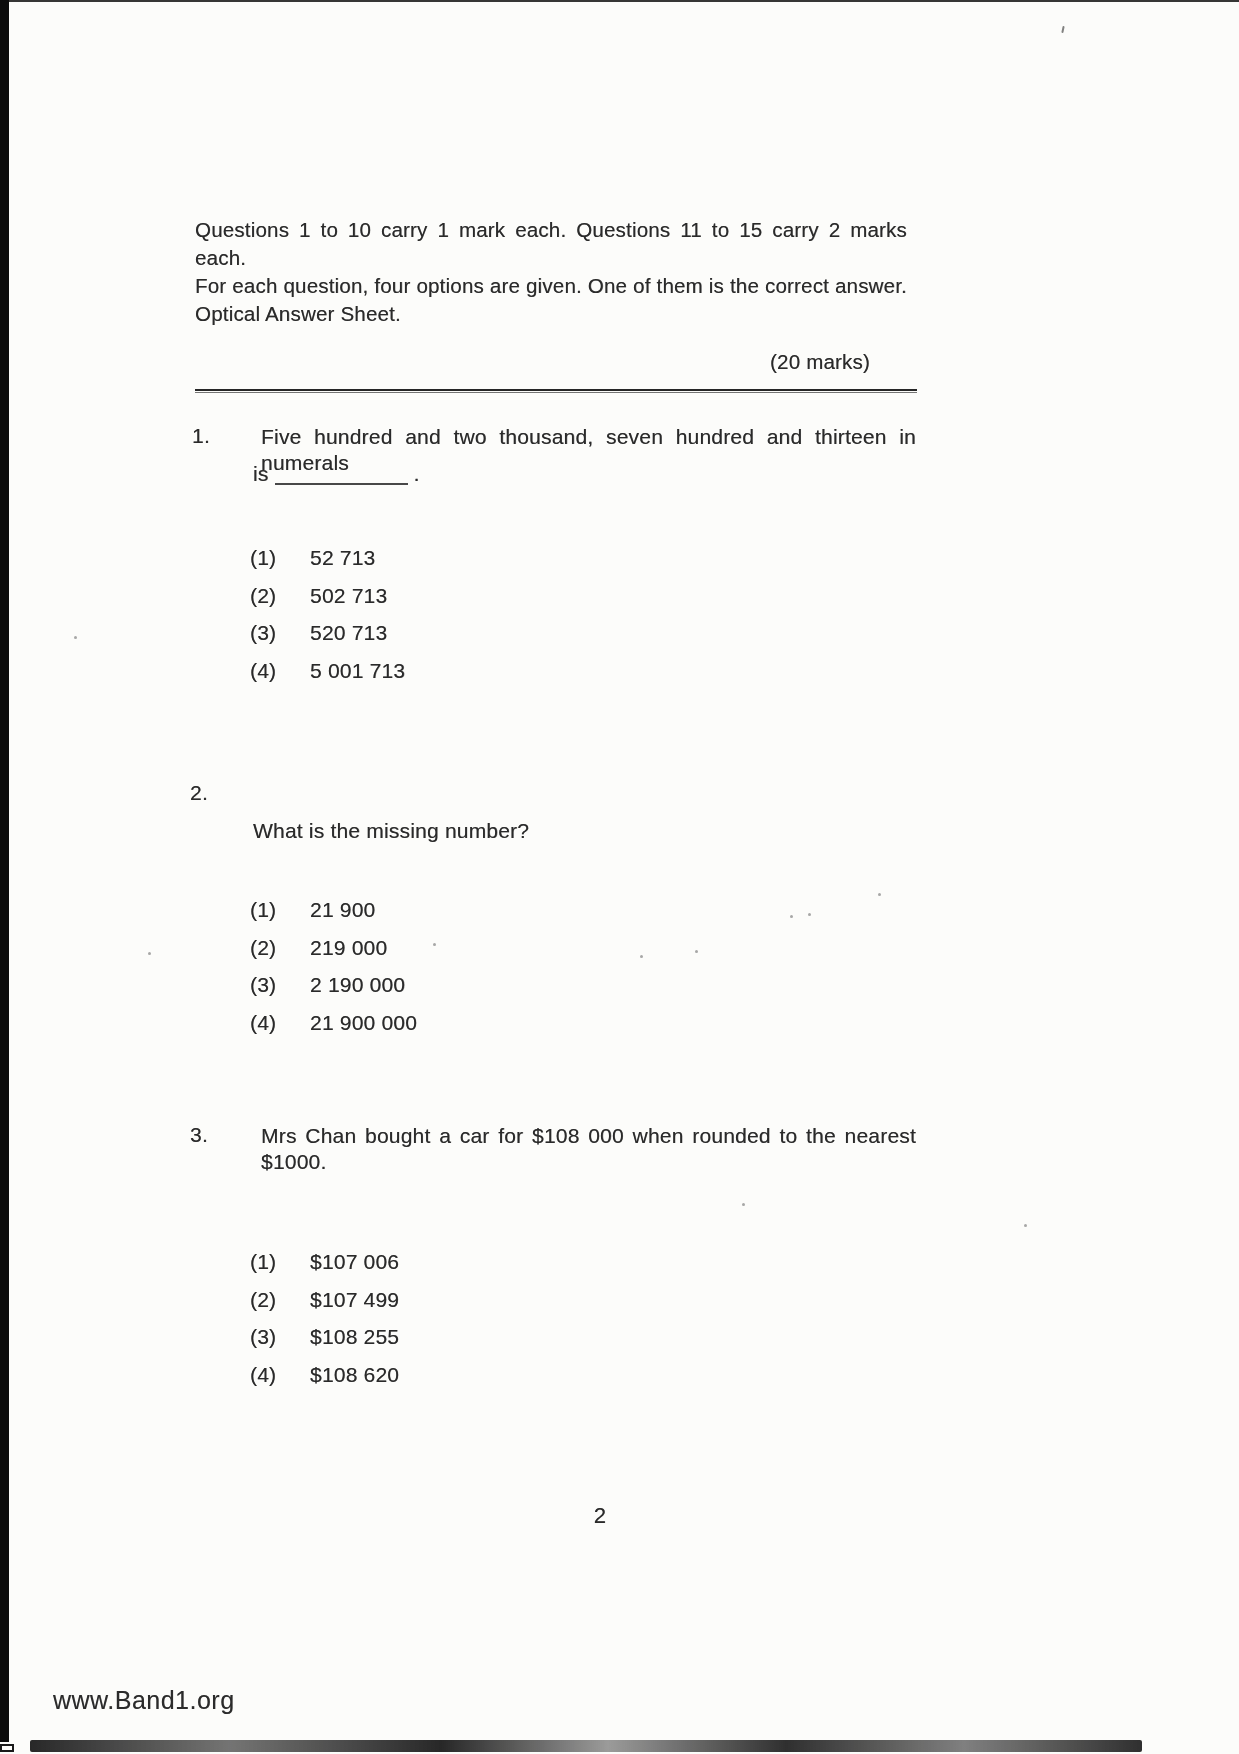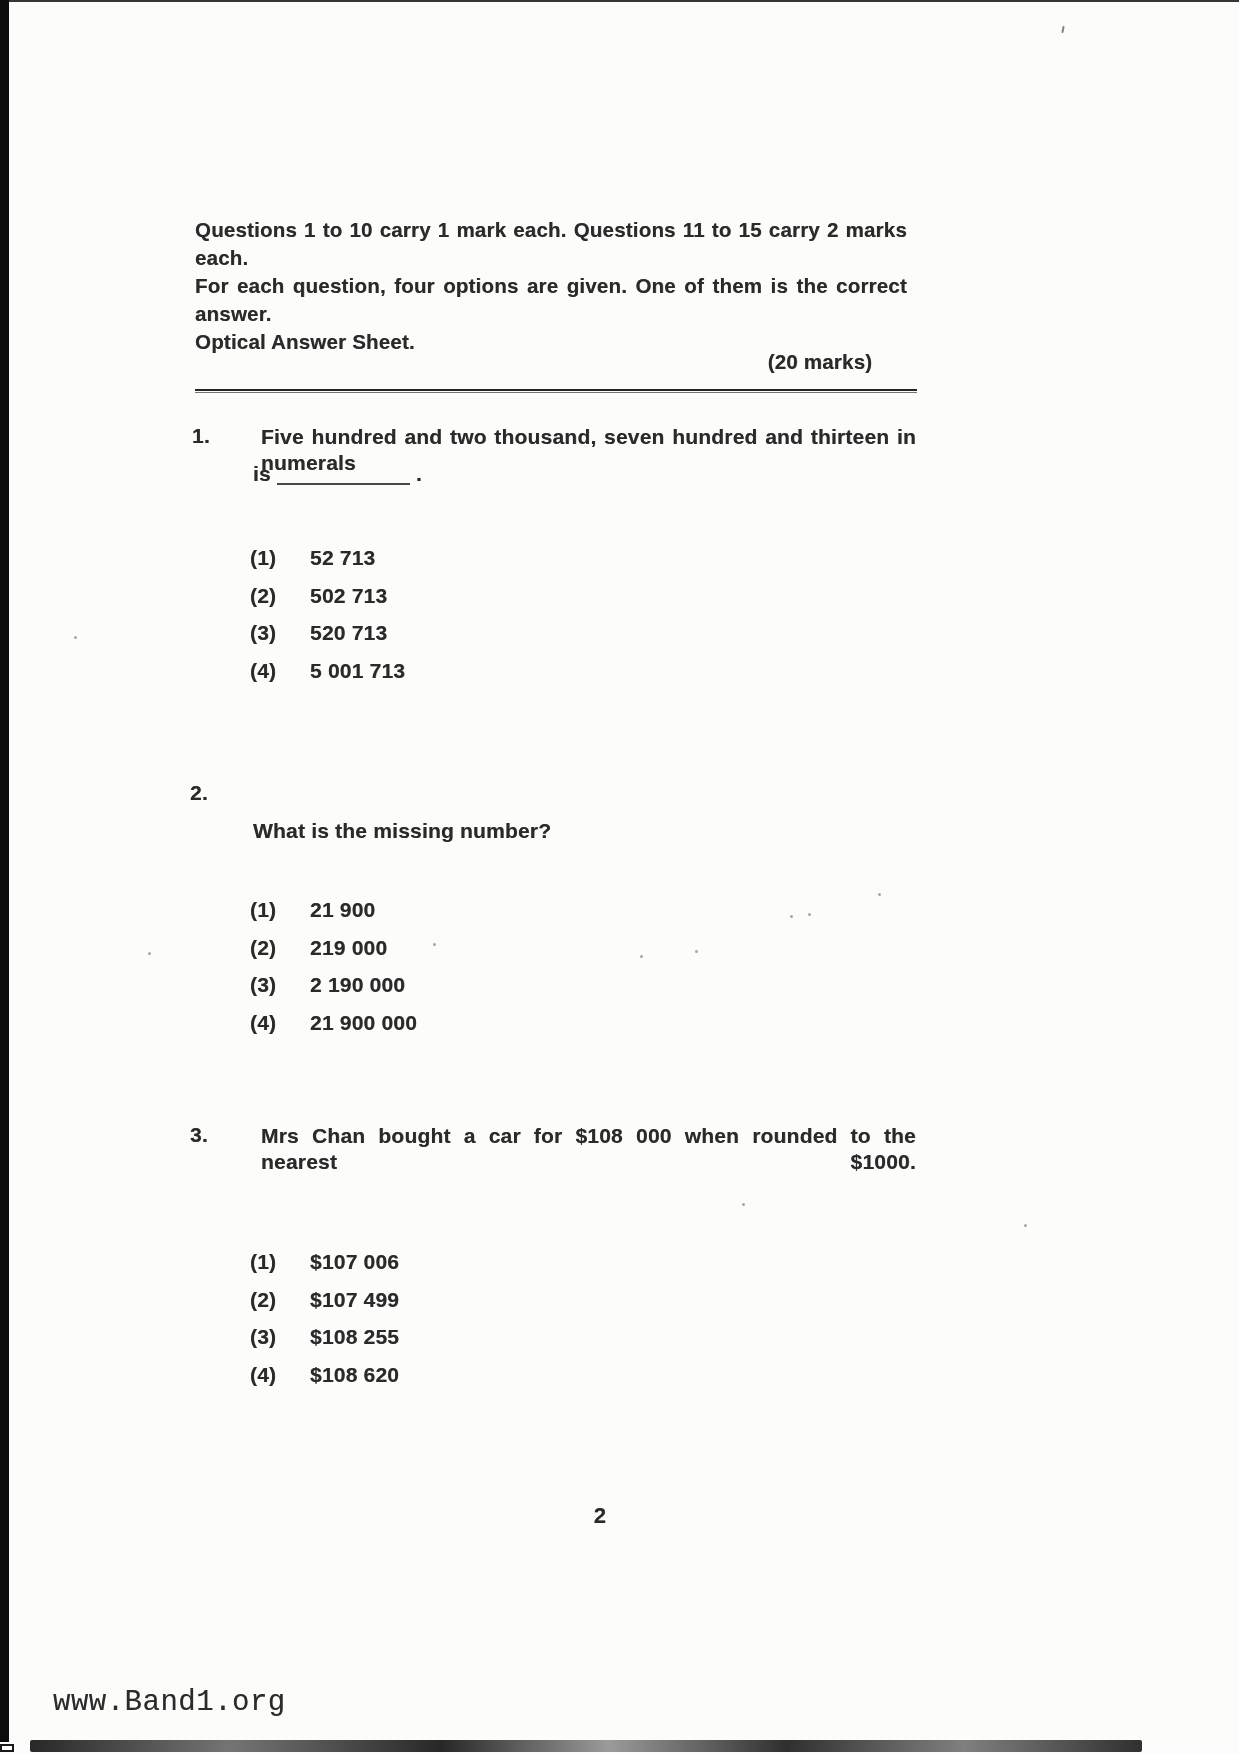--- a/index.html
+++ b/index.html
@@ -7,21 +7,21 @@
     position: relative;
     width: 1239px;
     height: 1754px;
     background: #fcfcfa;
     overflow: hidden;
     font-family: "Liberation Sans", "DejaVu Sans", sans-serif;
     color: #2a2a2a;
   }
   .ink {
     color: #2a2a2a;
-    font-weight: 700;
+    font-weight: 400;
     text-shadow: 0.3px 0.3px 0.6px rgba(40,40,40,0.55);
     letter-spacing: 0.2px;
   }
   .abs { position: absolute; }
 
   
   .scan-left-bar { position: absolute; left: 0; top: 0; width: 9px; height: 1742px; background: #0c0c0c; }
   .scan-top-line { position: absolute; left: 0; top: 0; width: 1239px; height: 2px; background: rgba(10,10,10,0.82); }
   .scan-bottom-smudge {
     position: absolute; left: 30px; top: 1740px; width: 1112px; height: 12px;
@@ -63,22 +63,22 @@
   .blank-q2 { width: 112px; }
 
   .options { display: flex; flex-direction: column; gap: 13.5px; }
   .opt-row { display: flex; font-size: 21px; line-height: 24px; }
   .opt-label { width: 60px; flex: 0 0 60px; }
   .opt-value { }
 
   .page-number { left: 560px; top: 1503px; width: 80px; text-align: center; font-size: 22px; }
   .footer-url {
     left: 53px; top: 1686px;
-    font-family: Liberation Mono, monospace;
-    font-size: 29px; font-weight: 500; color: #2b2b2b;
+    font-family: Liberation Sans, sans-serif;
+    font-size: 25px; font-weight: 500; color: #2b2b2b;
     letter-spacing: 0.5px;
     text-shadow: 0.2px 0.2px 0.4px rgba(40,40,40,0.4);
   }
 </style>
 </head>
 <body>
 
 <div class="page">
 
   <div class="scan-top-line"></div>

